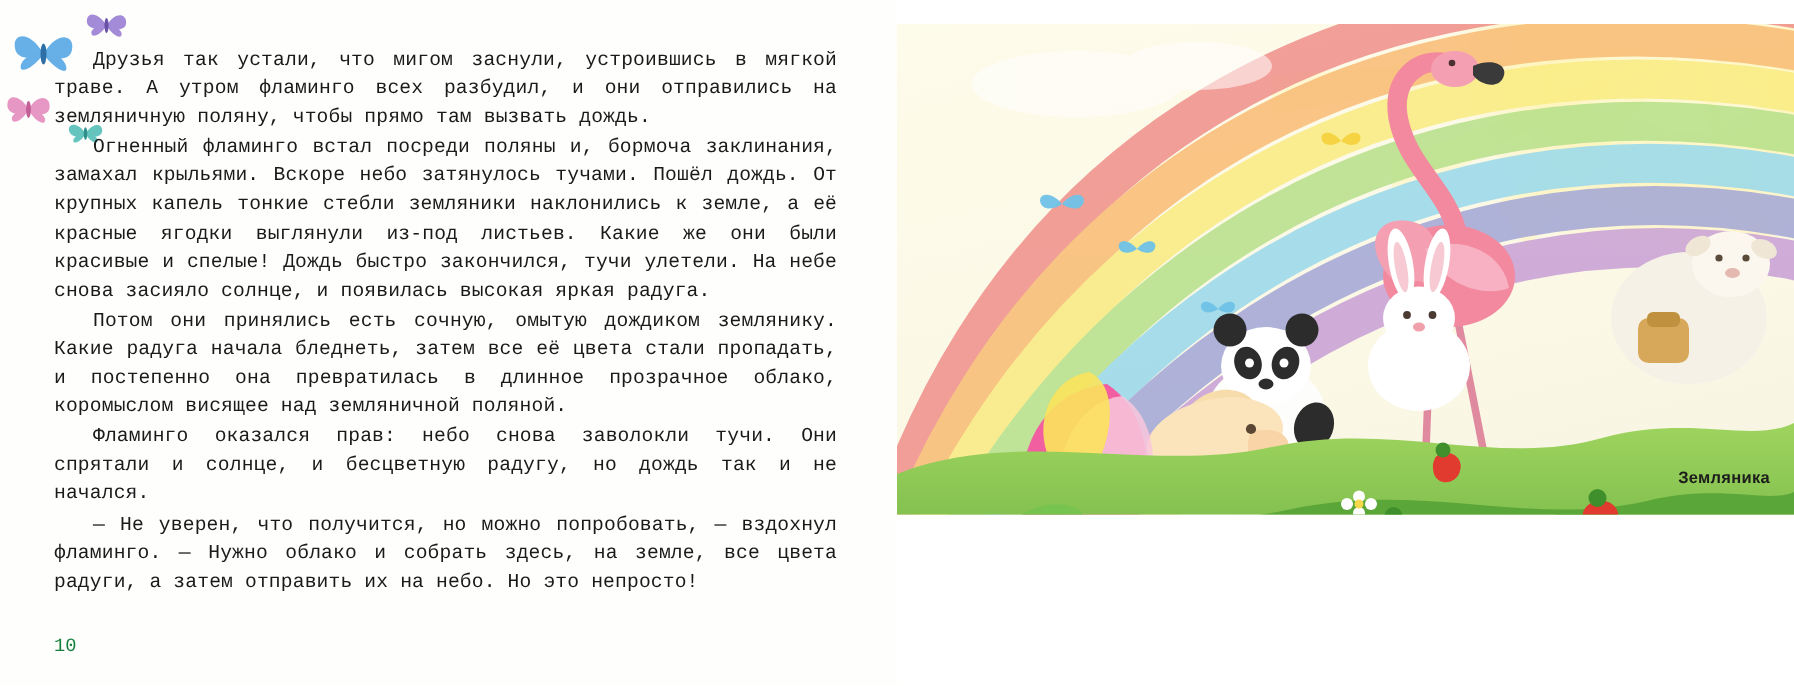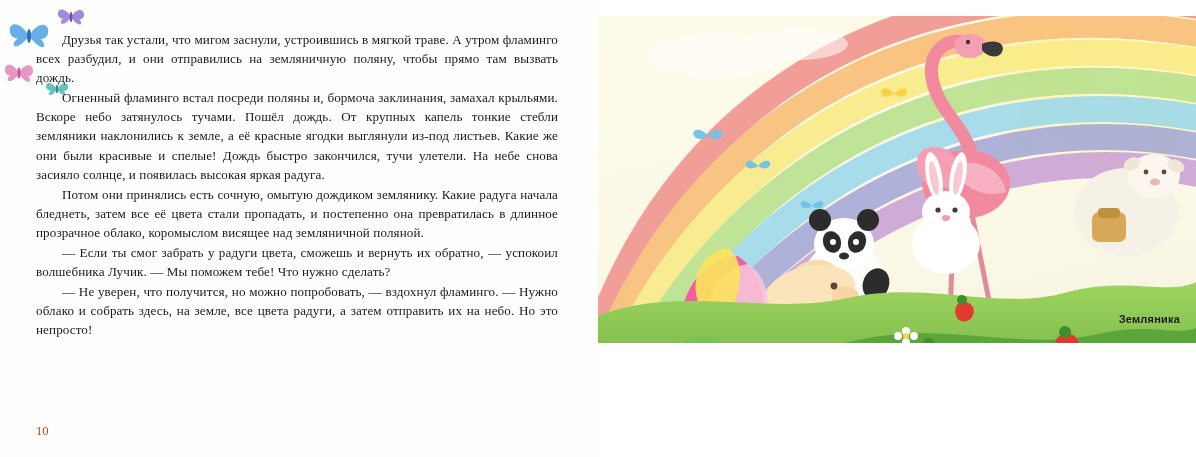--- a/index.html
+++ b/index.html
@@ -20,20 +20,21 @@
 
   
   .page-left {
     position: absolute;
     left: 0;
     top: 0;
     width: 598px;
     height: 457px;
     background: #fefefd;
     overflow: hidden;
+    font-family: Liberation Mono, monospace;
   }
   .text-column {
     position: absolute;
     left: 36px;
     top: 30px;
     width: 522px;
   }
   .para {
     margin: 0 0 1px 0;
     font-size: 13.1px;
@@ -44,21 +45,21 @@
     letter-spacing: 0.1px;
   }
   .para.indent {
     text-indent: 26px;
   }
   .page-number {
     position: absolute;
     left: 36px;
     top: 424px;
     font-size: 12.5px;
-    color: #c2410c;
+    color: #15803d;
   }
 
   
   .butterfly {
     position: absolute;
   }
   .butterfly svg { display: block; }
 
   
   .page-right {
@@ -140,21 +141,21 @@
           <path d="M13 11 C16 17, 22 19, 21 15 C20 12, 15 11, 13 11 Z"></path>
         </g>
         <ellipse cx="13" cy="11" rx="1.2" ry="4.2" fill="#2f8f8a"></ellipse>
       </svg>
     </div>
 
     <div class="text-column">
       <p class="para indent">Друзья так устали, что мигом заснули, устроившись в мягкой траве. А утром фламинго всех разбудил, и они отправились на земляничную поляну, чтобы прямо там вызвать дождь.</p>
       <p class="para indent">Огненный фламинго встал посреди поляны и, бормоча заклинания, замахал крыльями. Вскоре небо затянулось тучами. Пошёл дождь. От крупных капель тонкие стебли земляники наклонились к земле, а её красные ягодки выглянули из-под листьев. Какие же они были красивые и спелые! Дождь быстро закончился, тучи улетели. На небе снова засияло солнце, и появилась высокая яркая радуга.</p>
       <p class="para indent">Потом они принялись есть сочную, омытую дождиком землянику. Какие радуга начала бледнеть, затем все её цвета стали пропадать, и постепенно она превратилась в длинное прозрачное облако, коромыслом висящее над земляничной поляной.</p>
-      <p class="para indent">— Если ты смог забрать у радуги цвета, сможешь и вернуть их обратно, — успокоил волшебника Лучик. — Мы поможем тебе! Что нужно сделать?</p>
+      <p class="para indent">Фламинго оказался прав: небо снова заволокли тучи. Они спрятали и солнце, и бесцветную радугу, но дождь так и не начался.</p>
       <p class="para indent">— Не уверен, что получится, но можно попробовать, — вздохнул фламинго. — Нужно облако и собрать здесь, на земле, все цвета радуги, а затем отправить их на небо. Но это непросто!</p>
     </div>
 
     <div class="page-number">10</div>
   </div>
 
   <div class="page-right">
     <svg class="illus" viewBox="0 0 598 457" preserveAspectRatio="none">
       <defs>
         <linearGradient id="skyGrad" x1="0" y1="0" x2="0.3" y2="1">

